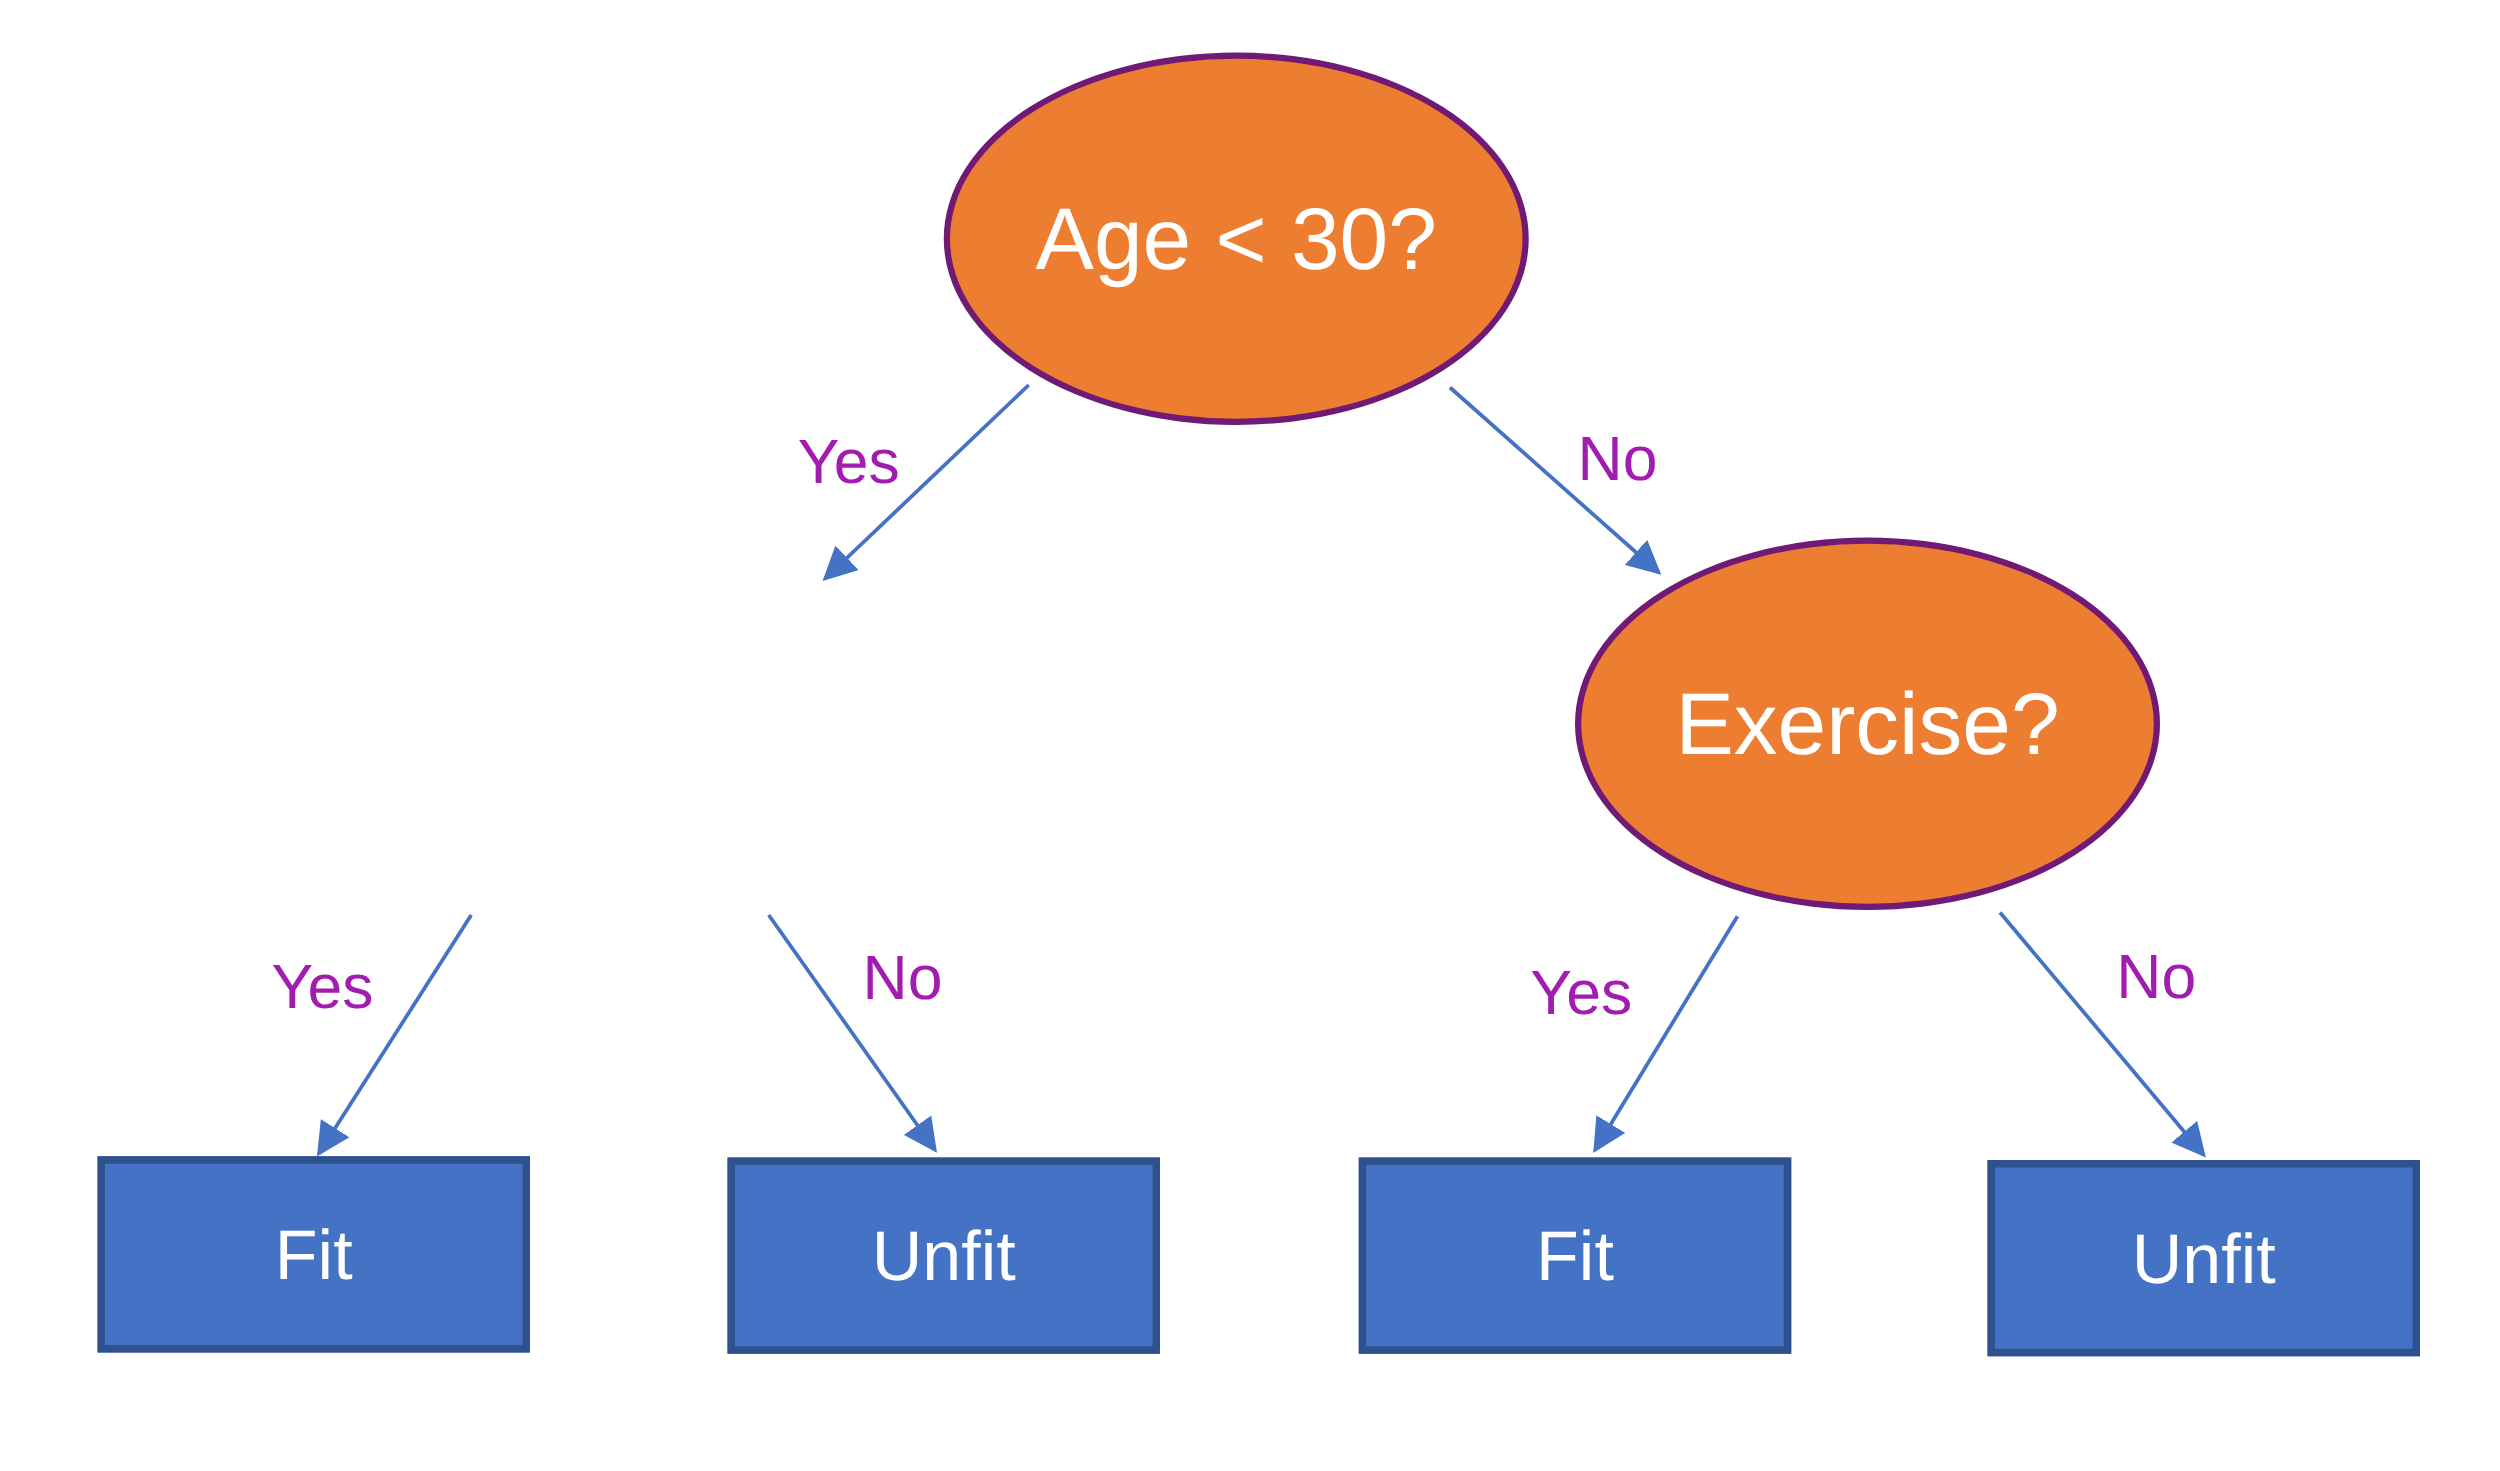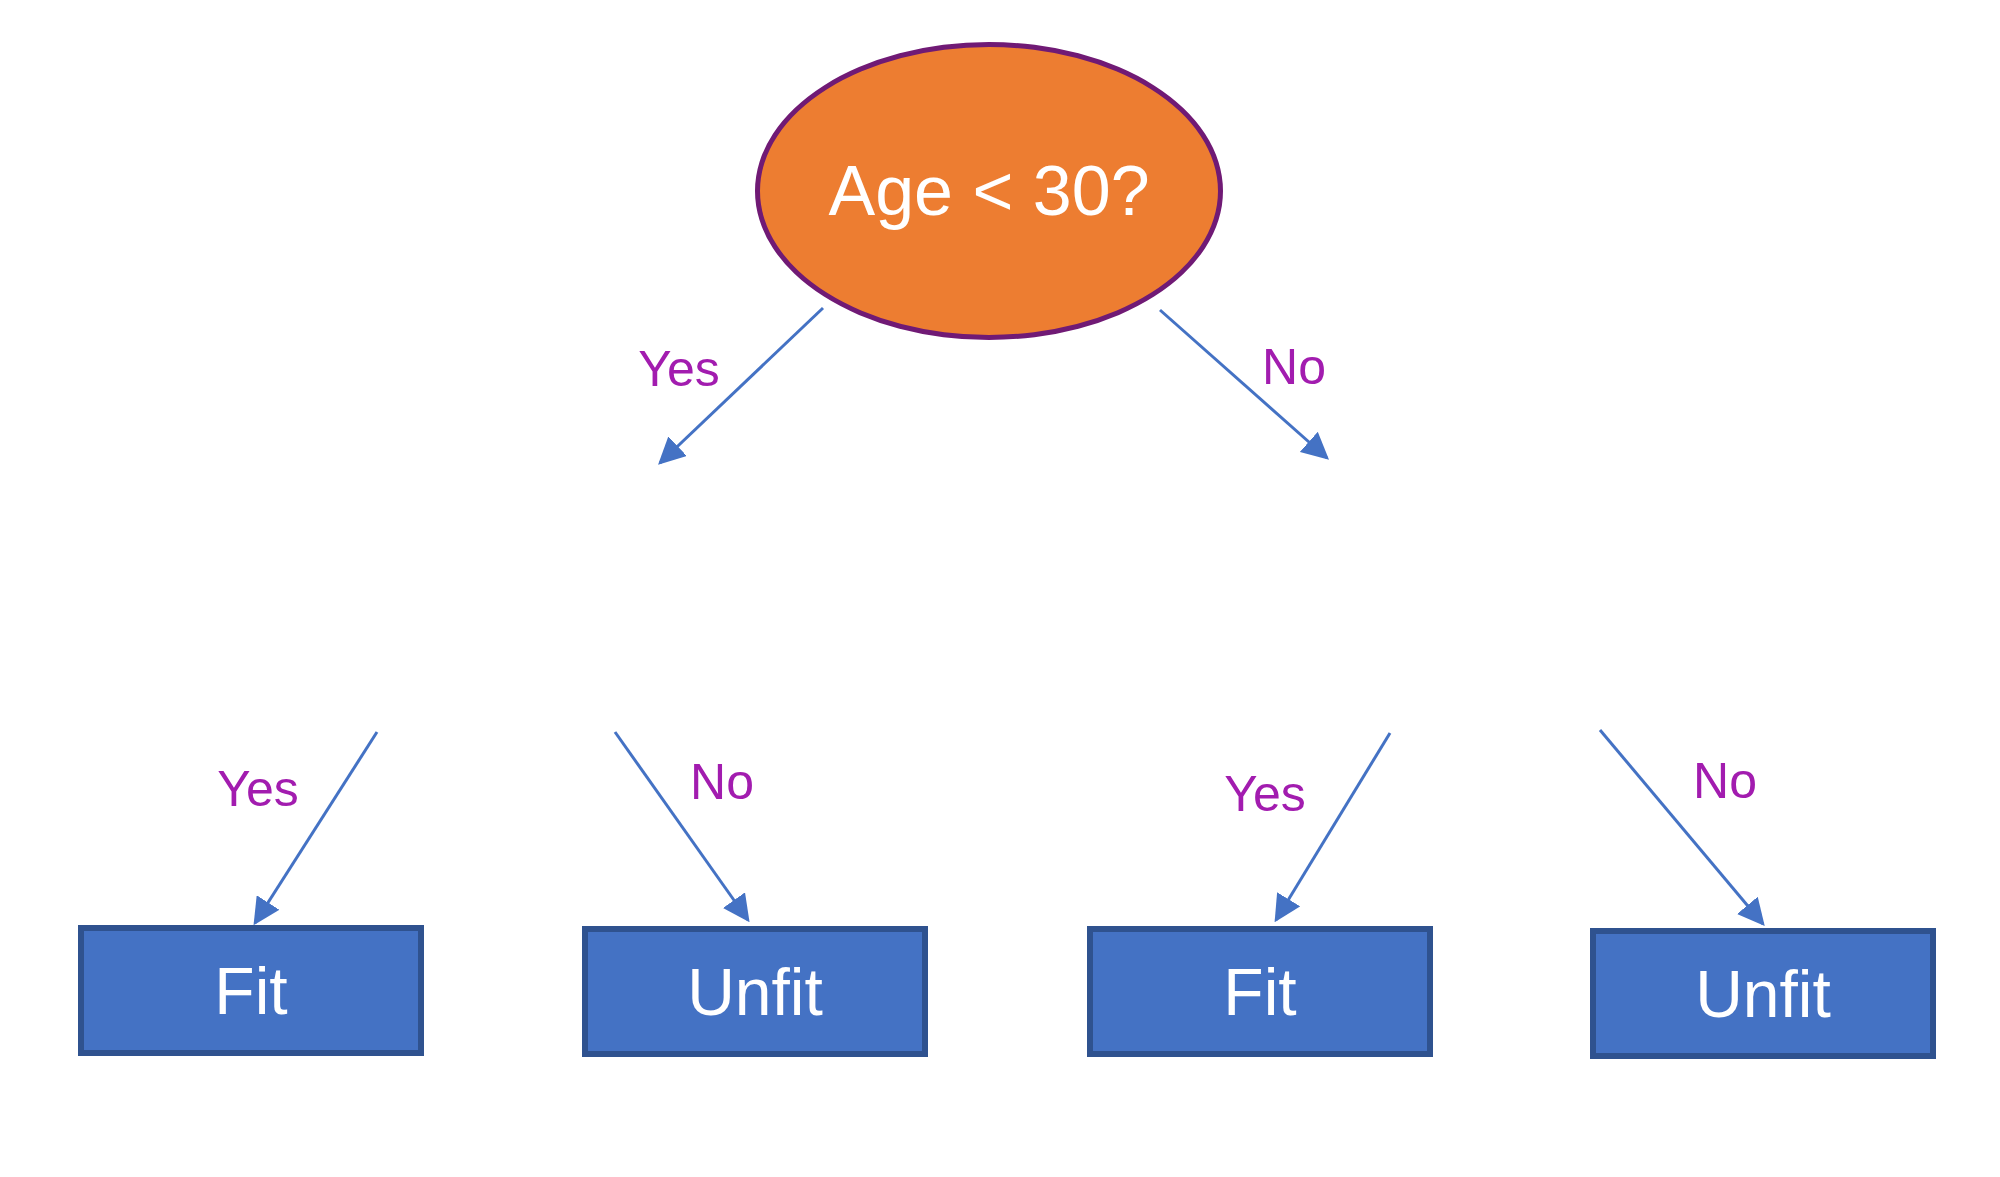--- a/index.html
+++ b/index.html
@@ -36,23 +36,23 @@
   .node-exercise { left: 1260px; top: 430px; width: 468px; height: 298px; }
   .node-eat .node-label { max-width: 330px; }
   .leaf {
     position: absolute;
     background: #4472C4;
     border: 6px solid #2F528F;
     display: flex;
     align-items: center;
     justify-content: center;
     color: #ffffff;
-    font-size: 66px;
+    font-size: 56px;
     box-sizing: border-box;
-    width: 346px; height: 131px;
+    width: 346px; height: 157px;
   }
   .leaf-1 { left: 78px;   top: 925px; }
   .leaf-2 { left: 582px;  top: 926px; }
   .leaf-3 { left: 1087px; top: 926px; }
   .leaf-4 { left: 1590px; top: 928px; }
   .edge-label {
     position: absolute;
     transform: translate(-50%, -50%);
     color: #a21caf;
     font-size: 50px;
@@ -82,20 +82,23 @@
     <line x1="615" y1="732" x2="748" y2="920" stroke-width="3" marker-end="url(#arrow)" stroke="#4472C4"></line>
     <line x1="1390" y1="733" x2="1276" y2="920" stroke-width="3" marker-end="url(#arrow)" stroke="#4472C4"></line>
     <line x1="1600" y1="730" x2="1763" y2="924" stroke-width="3" marker-end="url(#arrow)" stroke="#4472C4"></line>
   </svg>
 
   <div class="node node-root">
     <span class="node-label">Age &lt; 30?</span>
   </div>
 
 
+  <div class="node node-exercise">
+    <span class="node-label">Exercise?</span>
+  </div>
 
   <div class="leaf leaf-1">
     <span>Fit</span>
   </div>
 
   <div class="leaf leaf-2">
     <span>Unfit</span>
   </div>
 
   <div class="leaf leaf-3">

